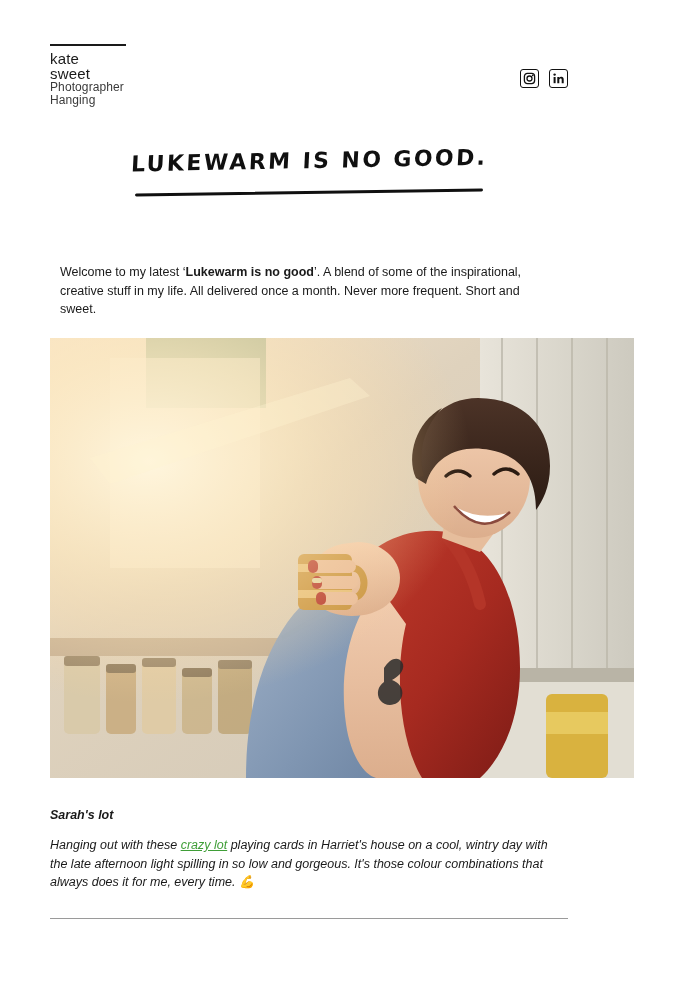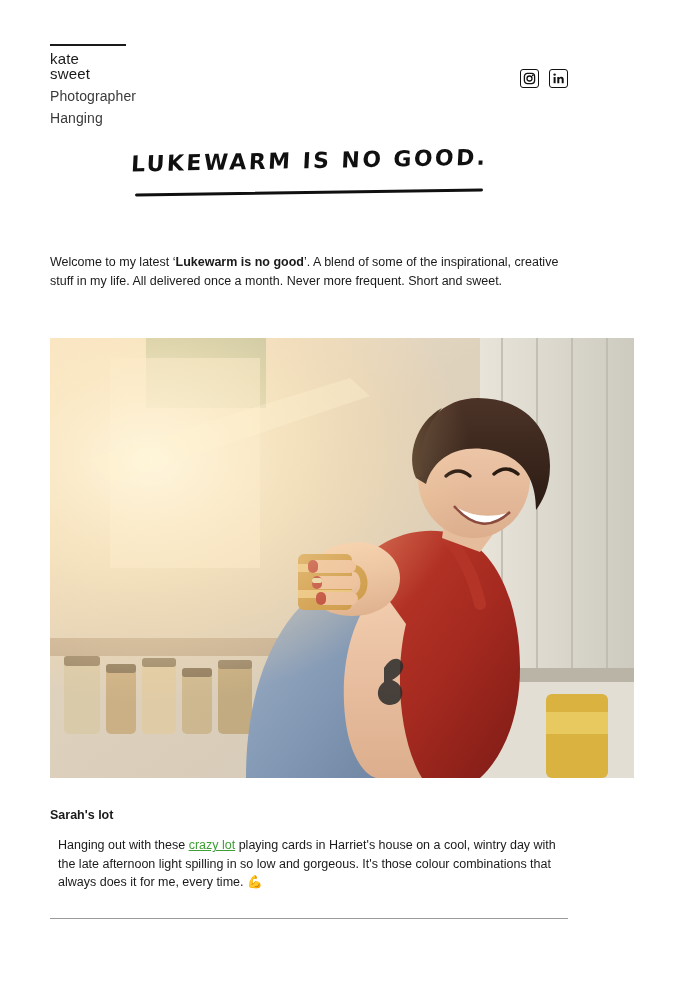--- a/index.html
+++ b/index.html
@@ -43,22 +43,22 @@
   }
   .logo-name {
     font-family: "Liberation Sans", sans-serif;
     font-size: 15px;
     line-height: 15px;
     letter-spacing: 0.2px;
     color: #1a1a1a;
     font-weight: 400;
   }
   .logo-sub {
-    margin-top: 10px;
-    font-size: 14px;
+    margin-top: 1px;
+    font-size: 12px;
     line-height: 11.5px;
     color: #3a3a3a;
     letter-spacing: 0.1px;
   }
   .social {
     position: absolute;
     right: 0;
     top: 25px;
     display: flex;
     gap: 10px;
@@ -115,21 +115,21 @@
   .hello {
     font-size: 12.5px;
     line-height: 16px;
     color: #1a1a1a;
     margin: 0 0 16px 0;
   }
   .intro-para {
     font-size: 12.5px;
     line-height: 18.5px;
     color: #1a1a1a;
-    margin: 0;
+    margin: 10px;
   }
   .intro-para b { font-weight: 700; }
 
   
   .photo {
     position: absolute;
     top: 338px;
     left: 50px;
     width: 584px;
     height: 440px;
@@ -137,32 +137,33 @@
     background: #cbb9a4;
   }
   .photo svg { display: block; width: 584px; height: 440px; }
 
   
   .section {
     position: absolute;
     top: 808px;
     left: 50px;
     right: 50px;
+    font-style: italic;
   }
   .section-title {
     font-size: 12.5px;
     font-weight: 700;
     color: #1a1a1a;
     margin: 0 0 14px 0;
   }
   .section-body {
     font-size: 12.5px;
     line-height: 18.5px;
     color: #1a1a1a;
-    margin: 8px;
+    margin: 0;
   }
   .green-link {
     color: #3f9e37;
     text-decoration: underline;
   }
   .emoji {
     font-family: "DejaVu Sans", sans-serif;
     color: #e0a94b;
   }
 

